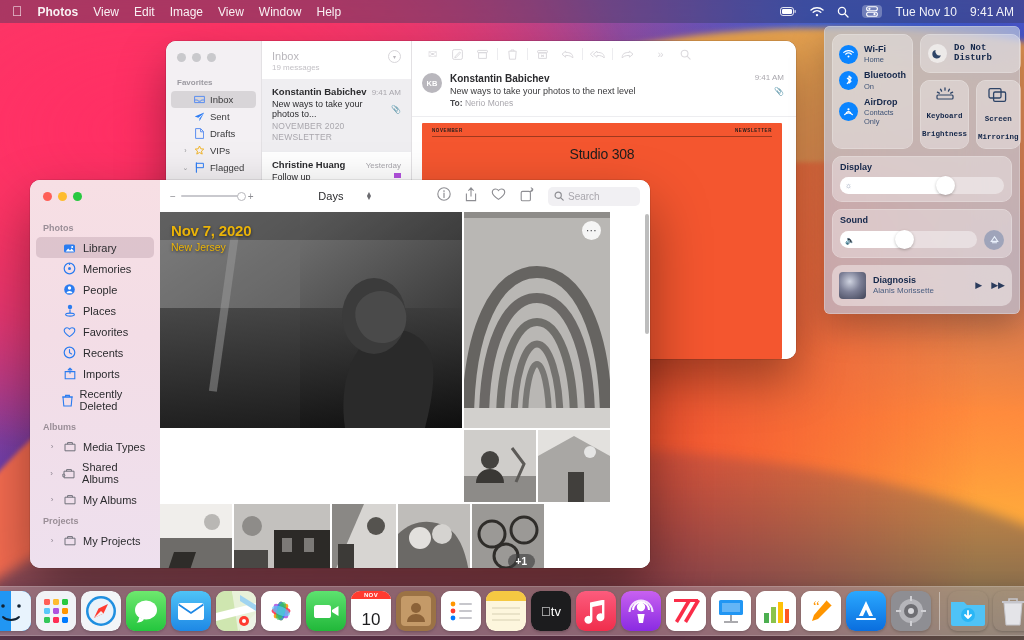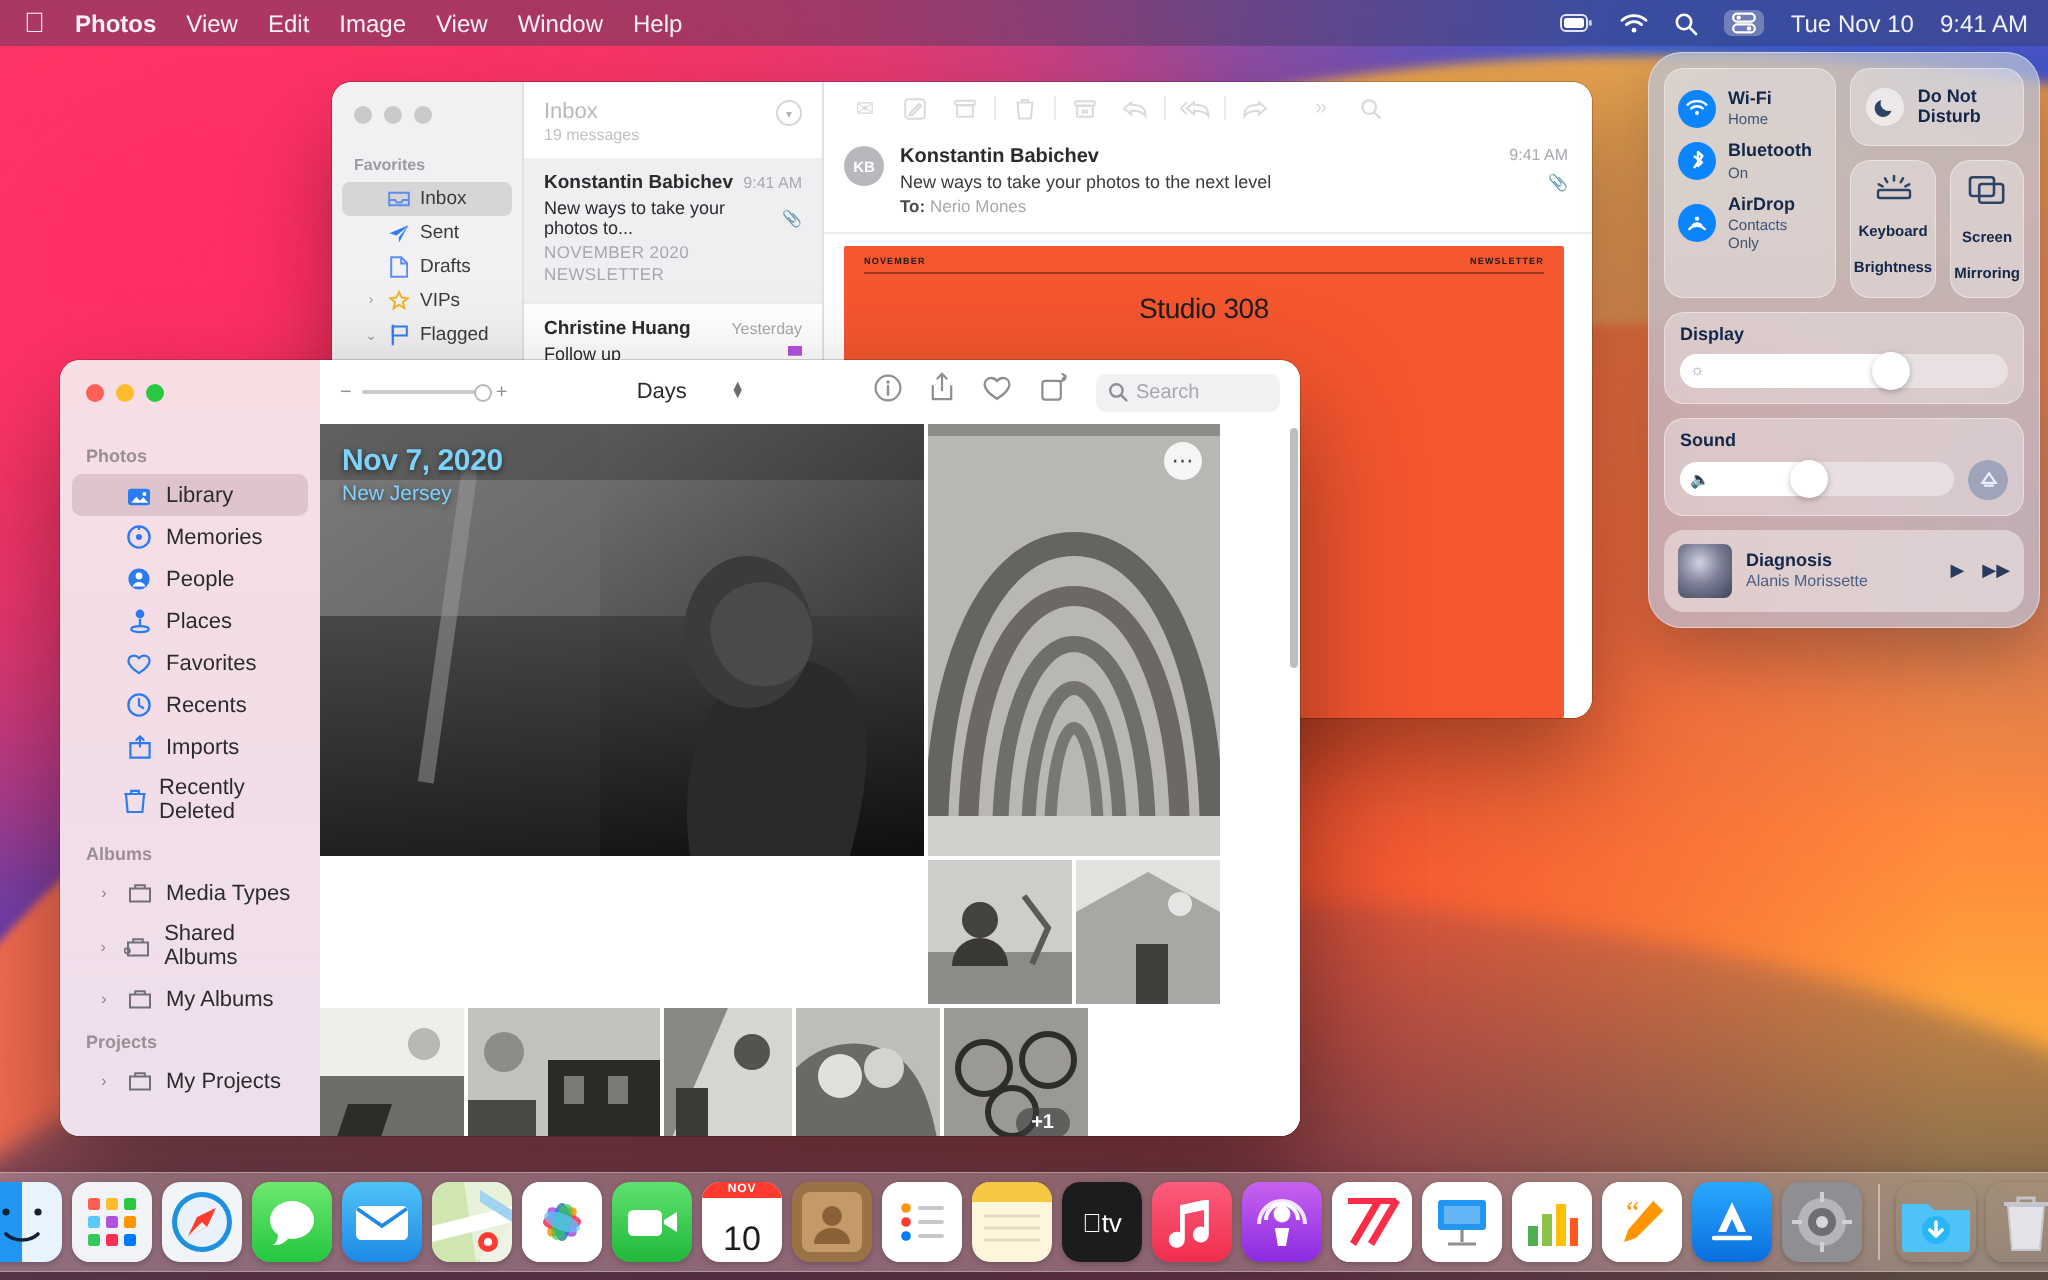--- a/index.html
+++ b/index.html
@@ -130,42 +130,42 @@
     background:#fff; border:1px solid #b7b7bc; }
   .ph-popup { margin-left:auto; display:flex; align-items:center; gap:22px;
     font-size:11px; color:#2b2b2e; }
   .stepper { display:flex; flex-direction:column; line-height:.62; font-size:7px; color:#6b6b70; }
   .ph-tools { margin-left:auto; display:flex; align-items:center; gap:14px; color:#8e8e93; }
   .ph-search { width:92px; height:19px; border-radius:5px; background:#f1f0f3;
     display:flex; align-items:center; gap:4px; padding:0 6px; color:#a9a7ad; font-size:10px; }
   .ph-grid { flex:1; position:relative; overflow:hidden; background:#fff; }
   .pgrow { display:flex; gap:2px; }
   .cell { position:relative; overflow:hidden; background:#333; }
-  .grp-label { position:absolute; left:11px; top:10px; color:#7dd3fc; z-index:4;
+  .grp-label { position:absolute; left:11px; top:10px; color:#eab308; z-index:4;
     text-shadow:0 1px 3px rgba(0,0,0,.6); }
   .grp-date { font-size:15px; font-weight:bold; letter-spacing:-.2px; }
   .grp-loc { font-size:10.5px; margin-top:2px; }
   .more-btn { position:absolute; right:9px; top:9px; width:19px; height:19px; border-radius:50%;
     background:rgba(255,255,255,.86); color:#4a4a4e; font-size:11px; letter-spacing:.5px;
     display:flex; align-items:center; justify-content:center; z-index:4; }
   .plus-badge { position:absolute; right:9px; bottom:9px; background:rgba(60,60,60,.62); color:#fff;
     font-size:10px; font-weight:600; border-radius:9px; padding:2px 8px; z-index:4; }
   .ph-scroll { position:absolute; right:1px; top:2px; width:4px; height:120px;
     background:rgba(0,0,0,.26); border-radius:3px; z-index:6; }
 
   
   #control-center { position:absolute; right:4px; top:26px; width:196px;
     background:rgba(182,205,235,.62); backdrop-filter:blur(26px);
-    border-radius:17px; padding:8px; z-index:55;
+    border-radius:6px; padding:8px; z-index:55;
     box-shadow:0 14px 34px rgba(0,0,0,.26), inset 0 0 0 .5px rgba(255,255,255,.46);margin-left:36px; }
   .cc-row { display:flex; gap:7px; }
   .cc-card { background:rgba(255,255,255,.34); border-radius:10px;
     box-shadow:inset 0 0 0 .5px rgba(255,255,255,.4); }
   .cc-left { flex:1.12; padding:7px 7px 8px; }
-  .cc-right { flex:1; display:flex; flex-direction:column; gap:7px; }
+  .cc-right { flex:1; display:flex; flex-direction:column; gap:7px;font-family:Liberation Mono, monospace; }
   .cc-item { display:flex; align-items:center; gap:6px; padding:3px 0; }
   .cc-bubble { width:19px; height:19px; border-radius:50%; background:#0a84ff; color:#fff;
     display:flex; align-items:center; justify-content:center; flex:0 0 19px; }
   .cc-t { font-size:9px; font-weight:bold; color:#14274a; line-height:1.15; }
   .cc-s { font-size:7.5px; color:#3e5376; margin-top:1px; }
   .cc-dnd { display:flex; align-items:center; gap:7px; padding:9px 8px; }
   .cc-dnd .cc-bubble { background:rgba(255,255,255,.55); color:#2e4467; }
   .cc-small-row { display:flex; gap:7px; }
   .cc-small { flex:1; padding:7px 2px 5px; text-align:center; }
   .cc-small .cc-t { font-size:7.5px; margin-top:3px; }

